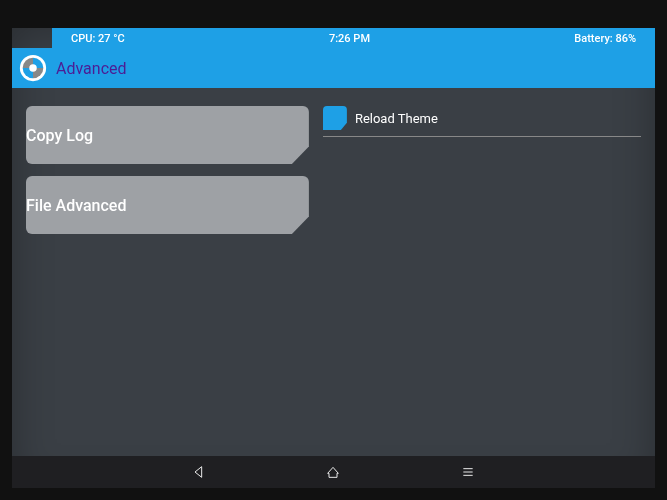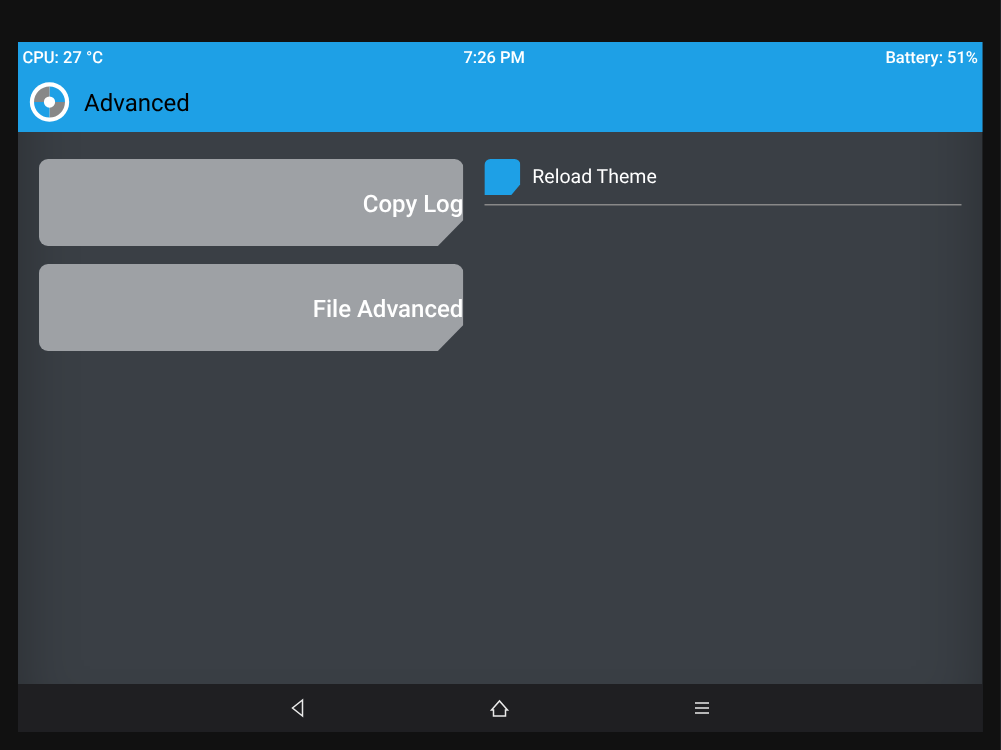--- a/index.html
+++ b/index.html
@@ -24,35 +24,36 @@
     display: flex;
     flex-direction: column;
     box-shadow: inset 0 0 40px rgba(0,0,0,0.3);
   }
   .statusbar {
     height: 20px;
     background: #1ea0e6;
     display: flex;
     align-items: center;
     justify-content: space-between;
-    padding: 0 3px;
+    padding: 0 19px;
     color: #fff;
     font-size: 11px;
     font-weight: 500;
+    margin-left: 40px;
   }
   .titlebar {
     height: 40px;
     background: #1ea0e6;
     display: flex;
     align-items: center;
     padding: 0 6px;
     gap: 8px;
   }
   .title-text {
-    color: #000000;
+    color: #4c1d95;
     font-size: 16px;
     font-weight: 400;
   }
   .twrp-logo {
     width: 30px;
     height: 30px;
     flex-shrink: 0;
   }
   .content {
     flex: 1;
@@ -65,21 +66,21 @@
     display: flex;
     flex-direction: column;
     gap: 12px;
   }
   .big-btn {
     background: #9ea1a5;
     height: 58px;
     border-radius: 6px;
     display: flex;
     align-items: center;
-    justify-content: flex-end;
+    justify-content: flex-start;
     color: #fff;
     font-size: 16px;
     font-weight: 500;
     position: relative;
     cursor: pointer;
     clip-path: polygon(0 0, 100% 0, 100% 70%, 94% 100%, 0 100%);
   }
   .right-col {
     flex: 1;
     display: flex;
@@ -125,21 +126,21 @@
 </style>
 </head>
 <body>
 
 <div class="bezel">
   <div class="screen">
 
     <div class="statusbar">
       <span>CPU: 27 °C</span>
       <span>7:26 PM</span>
-      <span>Battery: 51%</span>
+      <span>Battery: 86%</span>
     </div>
 
     <div class="titlebar">
       <svg class="twrp-logo" viewBox="0 0 32 32">
         <circle cx="16" cy="16" r="14" fill="#fff"></circle>
         <path d="M16 5 A11 11 0 0 1 27 16 L16 16 Z" fill="#1ea0e6"></path>
         <path d="M16 16 L27 16 A11 11 0 0 1 16 27 Z" fill="#888"></path>
         <path d="M16 16 L16 27 A11 11 0 0 1 5 16 Z" fill="#1ea0e6"></path>
         <path d="M16 16 L5 16 A11 11 0 0 1 16 5 Z" fill="#888"></path>
         <circle cx="16" cy="16" r="4" fill="#fff"></circle>

